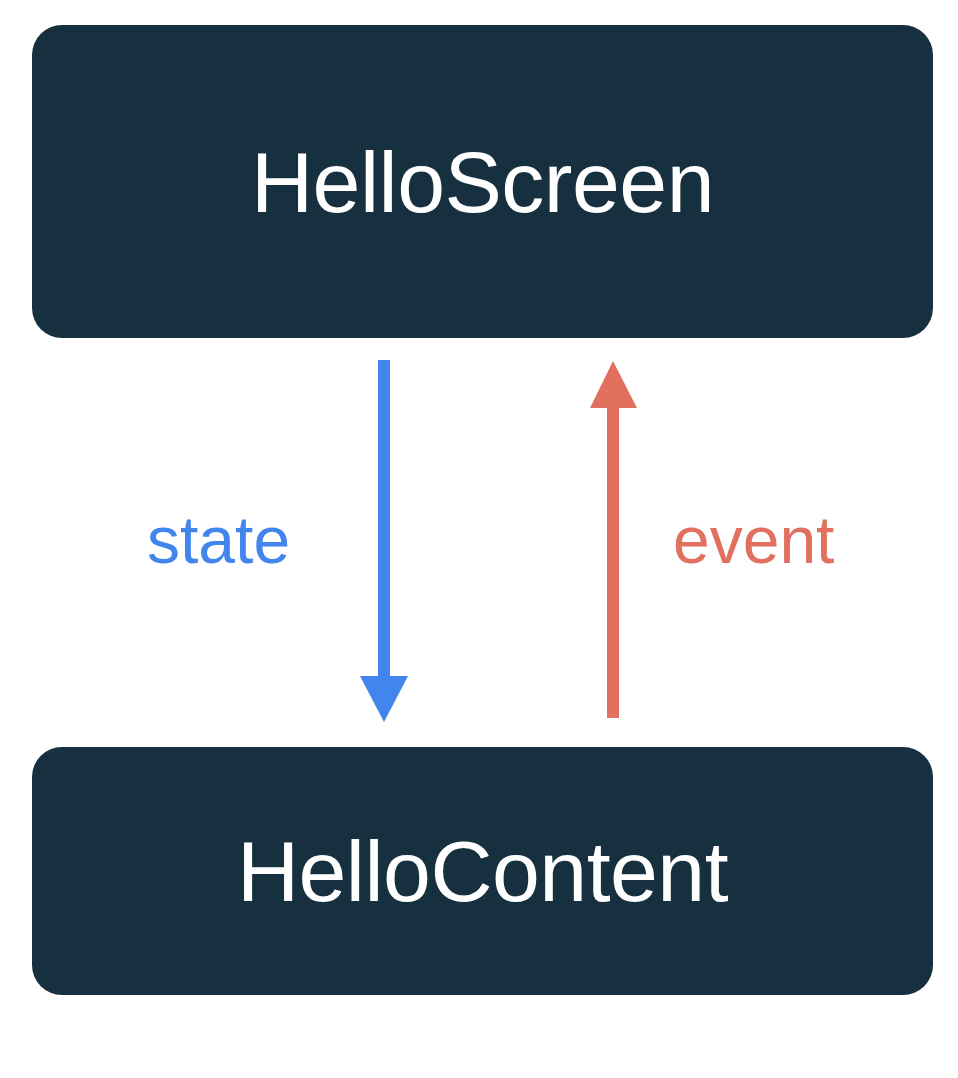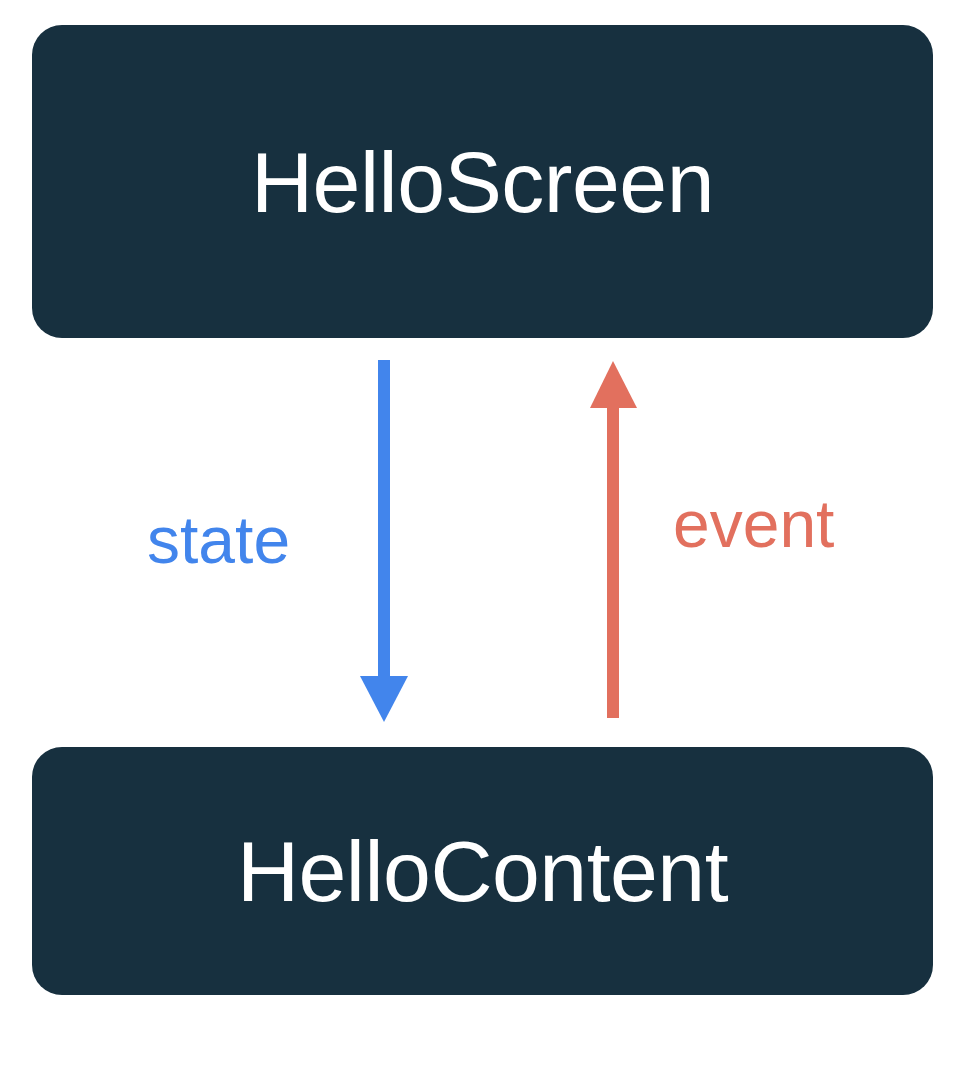--- a/index.html
+++ b/index.html
@@ -65,21 +65,21 @@
   }
   #label-state {
     color: #4285ec;
     left: 116px;
     top: 507px;
     margin-left: 31px;
   }
   #label-event {
     color: #e2705e;
     left: 673px;
-    top: 491px;
+    top: 507px;
   }
 </style>
 </head>
 <body>
 
 <div id="canvas">
 
   <div class="node-box" id="node-screen">
     <span class="node-label">HelloScreen</span>
   </div>

